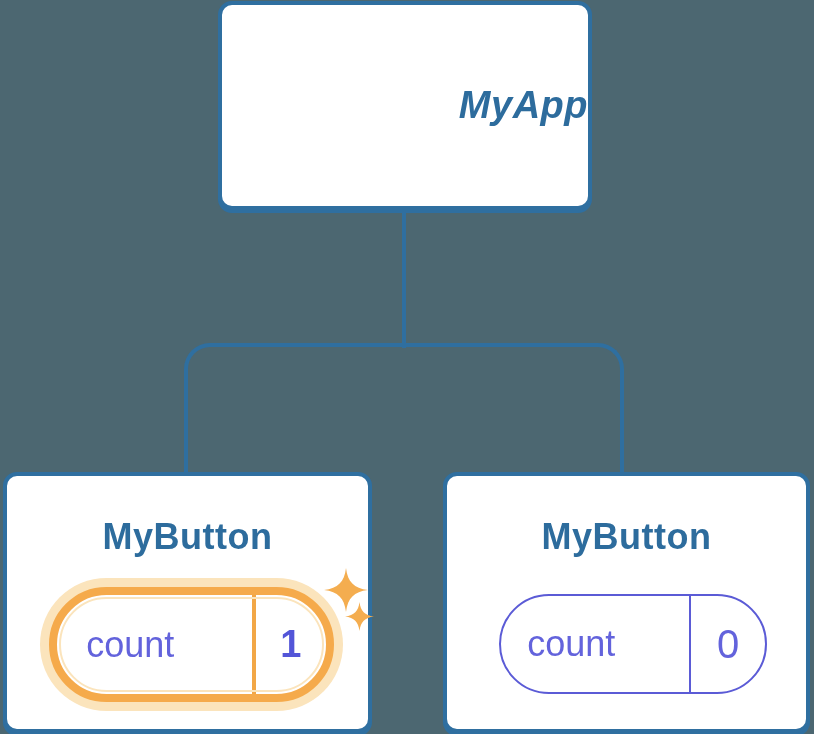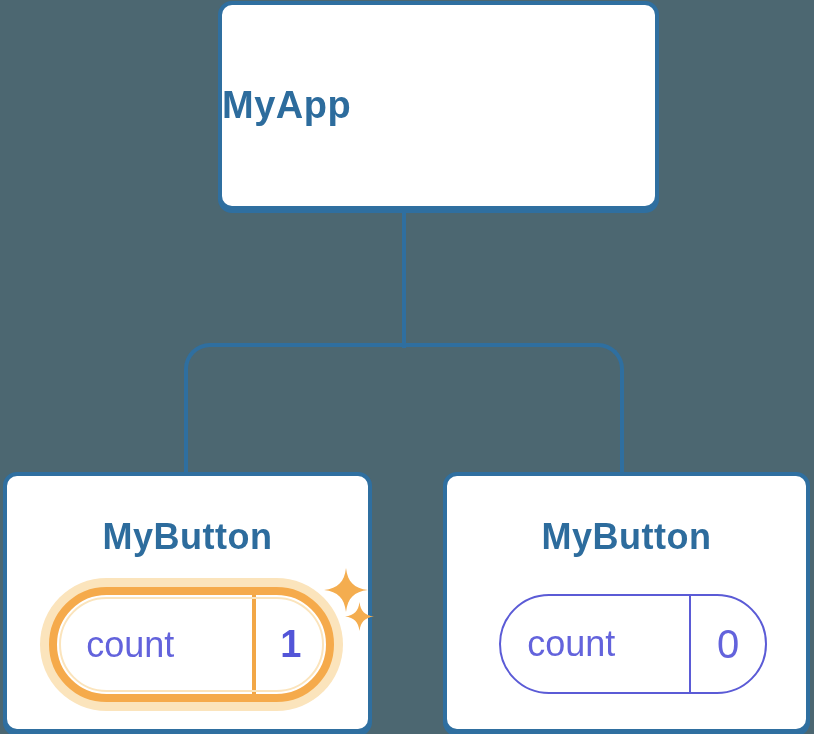--- a/index.html
+++ b/index.html
@@ -45,22 +45,22 @@
   
   .card {
     position: absolute;
     background: var(--card-bg);
     border: 4px solid var(--card-border);
     border-radius: 14px;
     box-shadow: 0 3px 0 0 var(--card-border);
   }
   .card-root {
     left: 218px; top: 1px;
-    width: 441px; height: 209px;
-    display: flex; align-items: center; justify-content: flex-start;
+    width: 374px; height: 209px;
+    display: flex; align-items: center; justify-content: flex-end; font-style: italic;
   }
   .card-child-left  { left: 3px;   top: 472px; width: 369px; height: 261px; }
   .card-child-right { left: 443px; top: 472px; width: 367px; height: 261px; }
 
   .card-title {
     color: var(--title-text);
     font-size: 38px;
     font-weight: 700;
     letter-spacing: 0.5px;
   }

